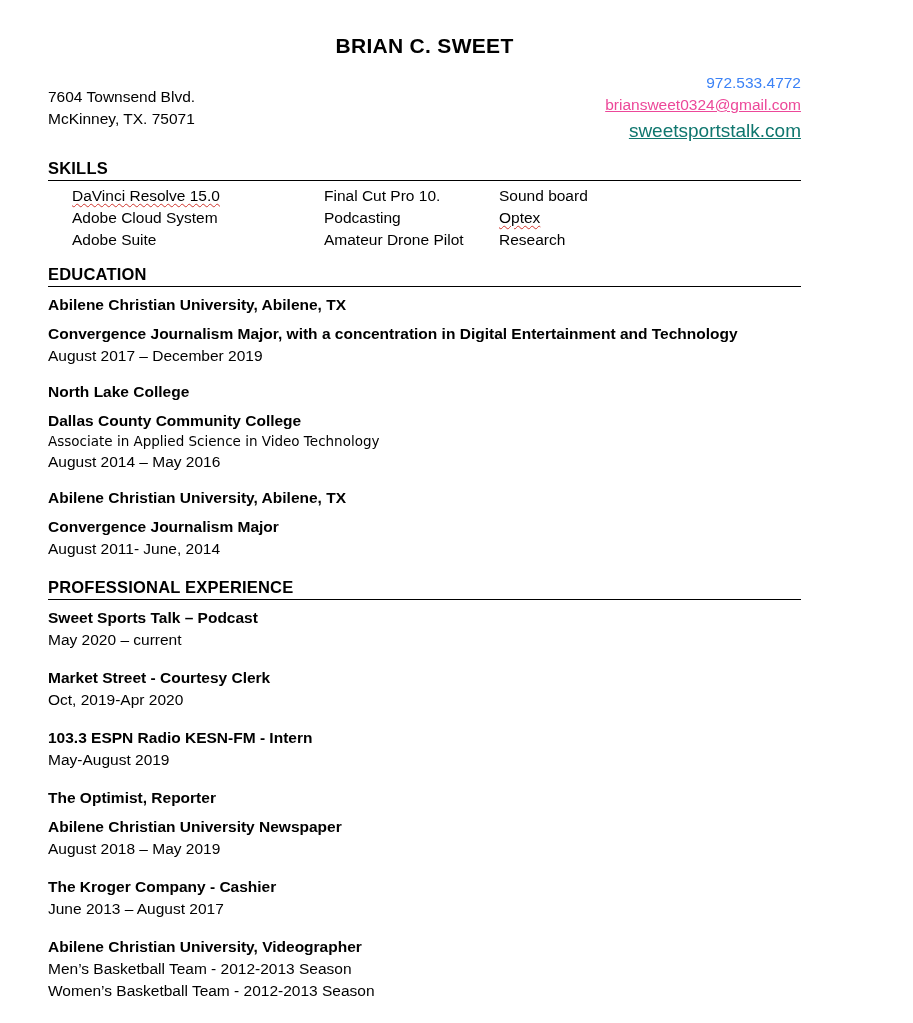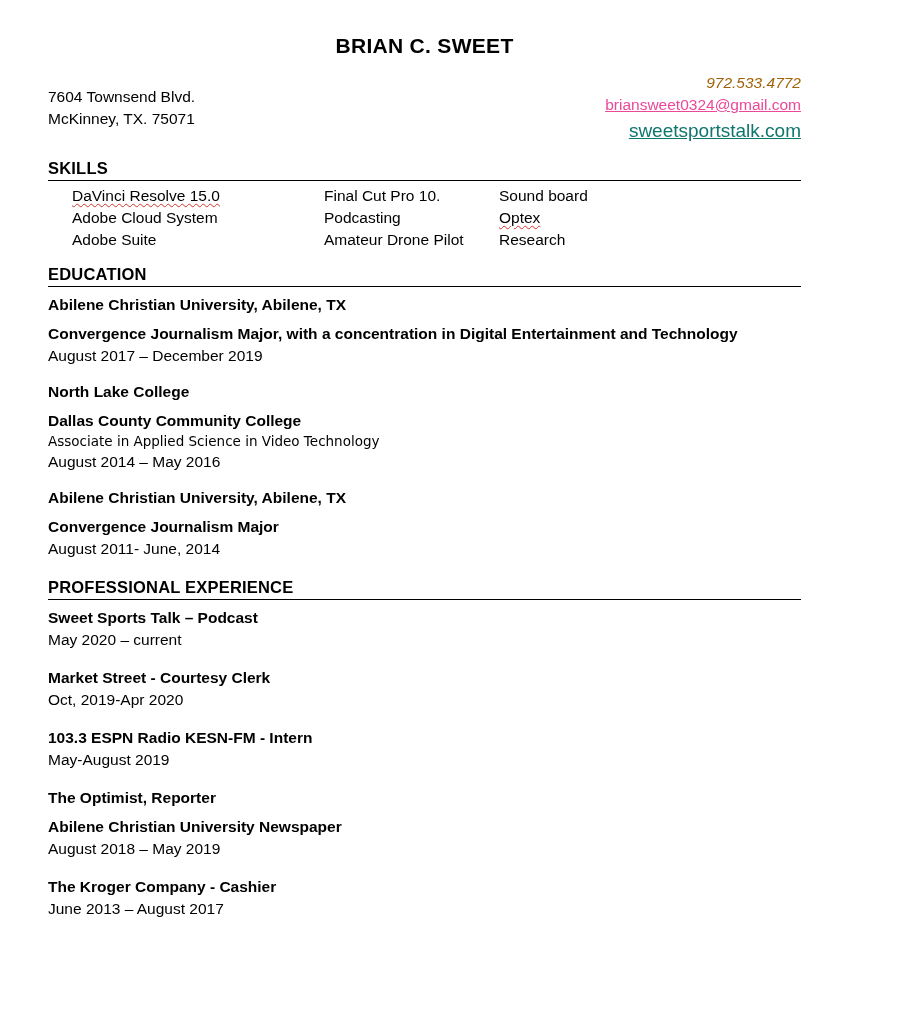--- a/index.html
+++ b/index.html
@@ -35,22 +35,21 @@
   .addr-block {
     font-size: 15.5px;
     line-height: 1.42;
   }
   .contact-block {
     text-align: right;
     font-size: 15.5px;
     line-height: 1.42;
   }
   .contact-block .phone {
-    color: #a16207;
-    font-style: italic;
+    color: #3b82f6;
   }
   .contact-block .email {
     color: #ec4899;
     text-decoration: underline;
   }
   .contact-block .website {
     color: #0f766e;
     text-decoration: underline;
     font-size: 19px;
     display: inline-block;
@@ -184,15 +183,20 @@
       <div class="bold-line">The Optimist, Reporter</div>
       <div class="bold-line">Abilene Christian University Newspaper</div>
       <div class="plain-line">August 2018 – May 2019</div>
     </div>
 
     <div class="exp-entry">
       <div class="bold-line">The Kroger Company - Cashier</div>
       <div class="plain-line">June 2013 – August 2017</div>
     </div>
 
+    <div class="exp-entry">
+      <div class="bold-line">Abilene Christian University, Videographer</div>
+      <div class="plain-line">Men’s Basketball Team - 2012-2013 Season</div>
+      <div class="plain-line">Women’s Basketball Team - 2012-2013 Season</div>
+    </div>
   </div>
 
 </div>
 
 </body></html>

